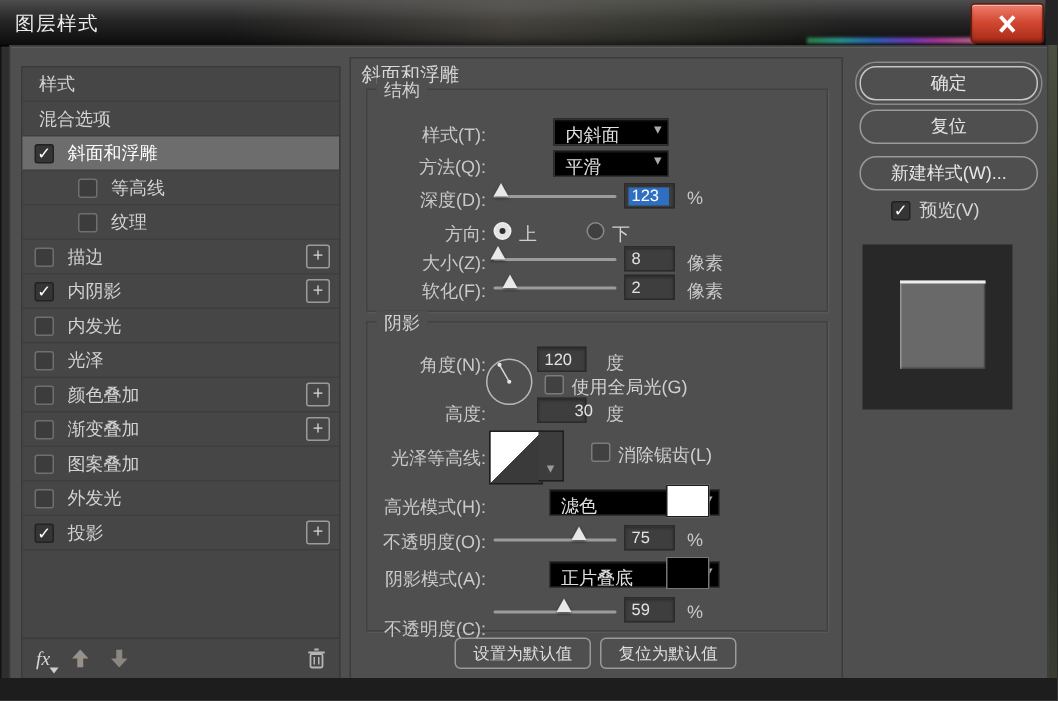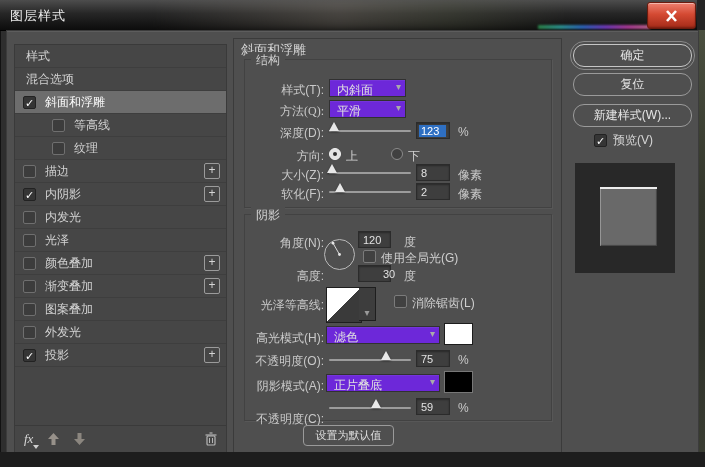--- a/index.html
+++ b/index.html
@@ -56,22 +56,22 @@
   
   #main-panel{left:233px;top:38px;width:327px;height:417px;border:1px solid #3b3b3b;}
   #panel-title{left:7px;top:2px;font-size:13px;color:#d8d8d8;}
   .grp{position:absolute;border:1px solid #424242;box-shadow:1px 1px 0 rgba(255,255,255,.05);}
   #grp-structure{left:10px;top:20px;width:306px;height:147px;}
   #grp-shading{left:10px;top:175px;width:306px;height:205px;}
   .legend{position:absolute;top:-8px;left:6px;background:#4f4f4f;padding:0 5px;font-size:12px;color:#d0d0d0;}
   .lab{position:absolute;left:8px;width:82px;text-align:right;font-size:12px;color:#c9c9c9;white-space:nowrap;}
   .unit{position:absolute;font-size:12px;color:#c9c9c9;}
 
-  .dropdown{position:absolute;height:18px;background:#6d28d9;border:1px solid #313131;box-shadow:inset 0 1px 0 rgba(255,255,255,.06);
-    color:#e0e0e0;font-size:12px;display:flex;align-items:center;padding:5px 18px 0 7px;box-sizing:border-box;}
+  .dropdown{position:absolute;height:18px;background:#000000;border:1px solid #313131;box-shadow:inset 0 1px 0 rgba(255,255,255,.06);
+    color:#e0e0e0;font-size:12px;display:flex;align-items:center;padding:5px 18px 0 7px;box-sizing:border-box;margin-left:40px;}
   .dd-chev{position:absolute;right:4px;top:1px;color:#aaa;font-size:10px;}
 
   .vbox{position:absolute;width:34px;height:17px;background:#3e3e3e;border:1px solid #2b2b2b;box-shadow:inset 0 1px 2px rgba(0,0,0,.35);
     color:#e2e2e2;font-size:11px;display:flex;align-items:center;padding-left:4px;box-sizing:border-box;}
   .vbox.small{width:33px;}
   .vbox .hl{background:#2e6fc2;color:#fff;padding:0 7px 0 2px;margin-left:-2px;}
 
   .track{position:absolute;height:2px;background:#9c9c9c;border-radius:1px;}
   .thumb{position:absolute;top:-8px;width:0;height:0;transform:translateX(-50%);
     border-left:5px solid transparent;border-right:5px solid transparent;border-bottom:9px solid #e8e8e8;
@@ -218,21 +218,21 @@
       <div class="abs" id="panel-title">斜面和浮雕</div>
 
       <div class="grp" id="grp-structure">
         <span class="legend">结构</span>
       </div>
       <span class="lab" style="top:43px;">样式(T):</span>
       <div class="dropdown" style="left:95px;top:40px;width:77px;">
         <span>内斜面</span>
         <span class="dd-chev">▾</span>
       </div>
-      <span class="lab" style="top:64px;font-family:Liberation Serif, serif;">方法(Q):</span>
+      <span class="lab" style="top:64px;">方法(Q):</span>
       <div class="dropdown" style="left:95px;top:61px;width:77px;">
         <span>平滑</span>
         <span class="dd-chev">▾</span>
       </div>
 
       <span class="lab" style="top:86px;">深度(D):</span>
       <div class="track" style="left:95px;top:91px;width:82px;">
         <span class="thumb" style="left: 6%;"></span>
       </div>
       <div class="vbox" style="left:182px;top:83px;">
@@ -322,20 +322,21 @@
       <span class="lab" style="top:372px;">不透明度(C):</span>
       <div class="track" style="left:95px;top:368px;width:82px;">
         <span class="thumb" style="left: 57%;"></span>
       </div>
       <div class="vbox" style="left:182px;top:359px;">
         <span>59</span>
       </div>
       <span class="unit" style="left:224px;top:362px;">%</span>
 
       <div class="def-btn" style="left:69px;top:386px;">设置为默认值</div>
+      <div class="def-btn" style="left:166px;top:386px;">复位为默认值</div>
     </div>
 
     <div class="side-btn" id="btn-ok" style="top:44px;">确定</div>
     <div class="side-btn" style="top:73px;">复位</div>
     <div class="side-btn" style="top:104px;">新建样式(W)...</div>
 
     <div class="abs" id="preview-row">
       <span class="cb">✓</span>
       <span id="preview-label">预览(V)</span>
     </div>

